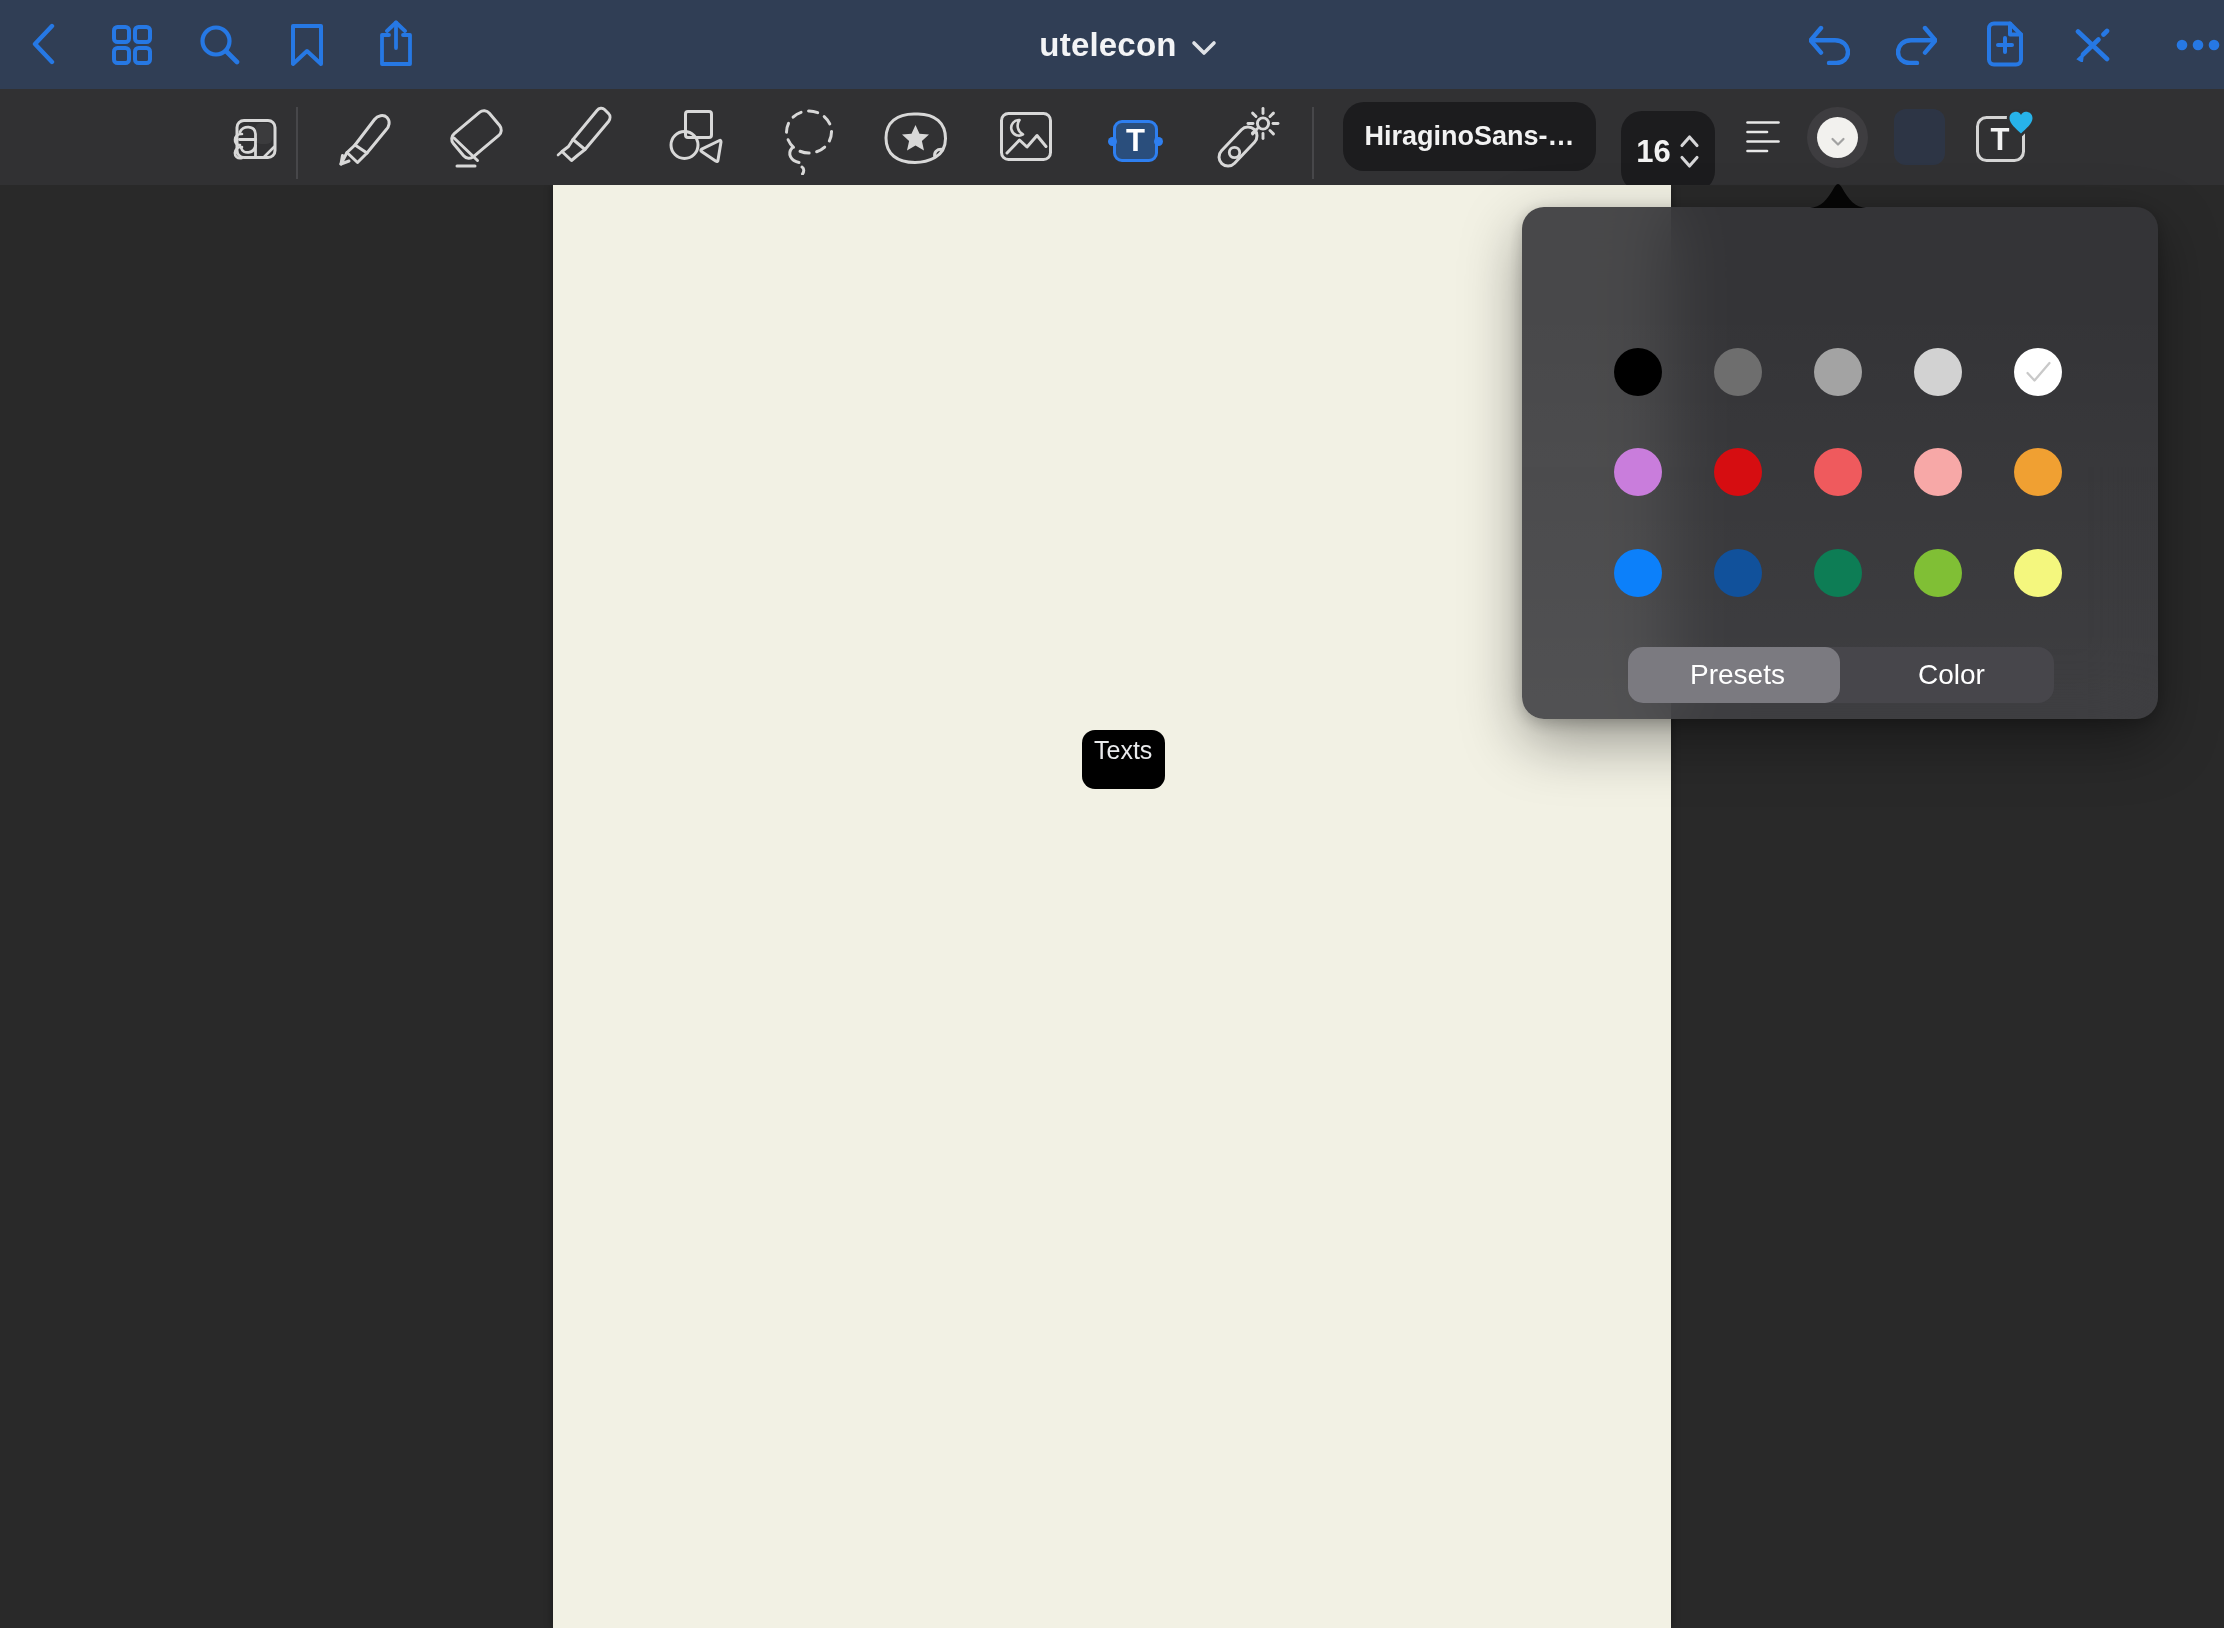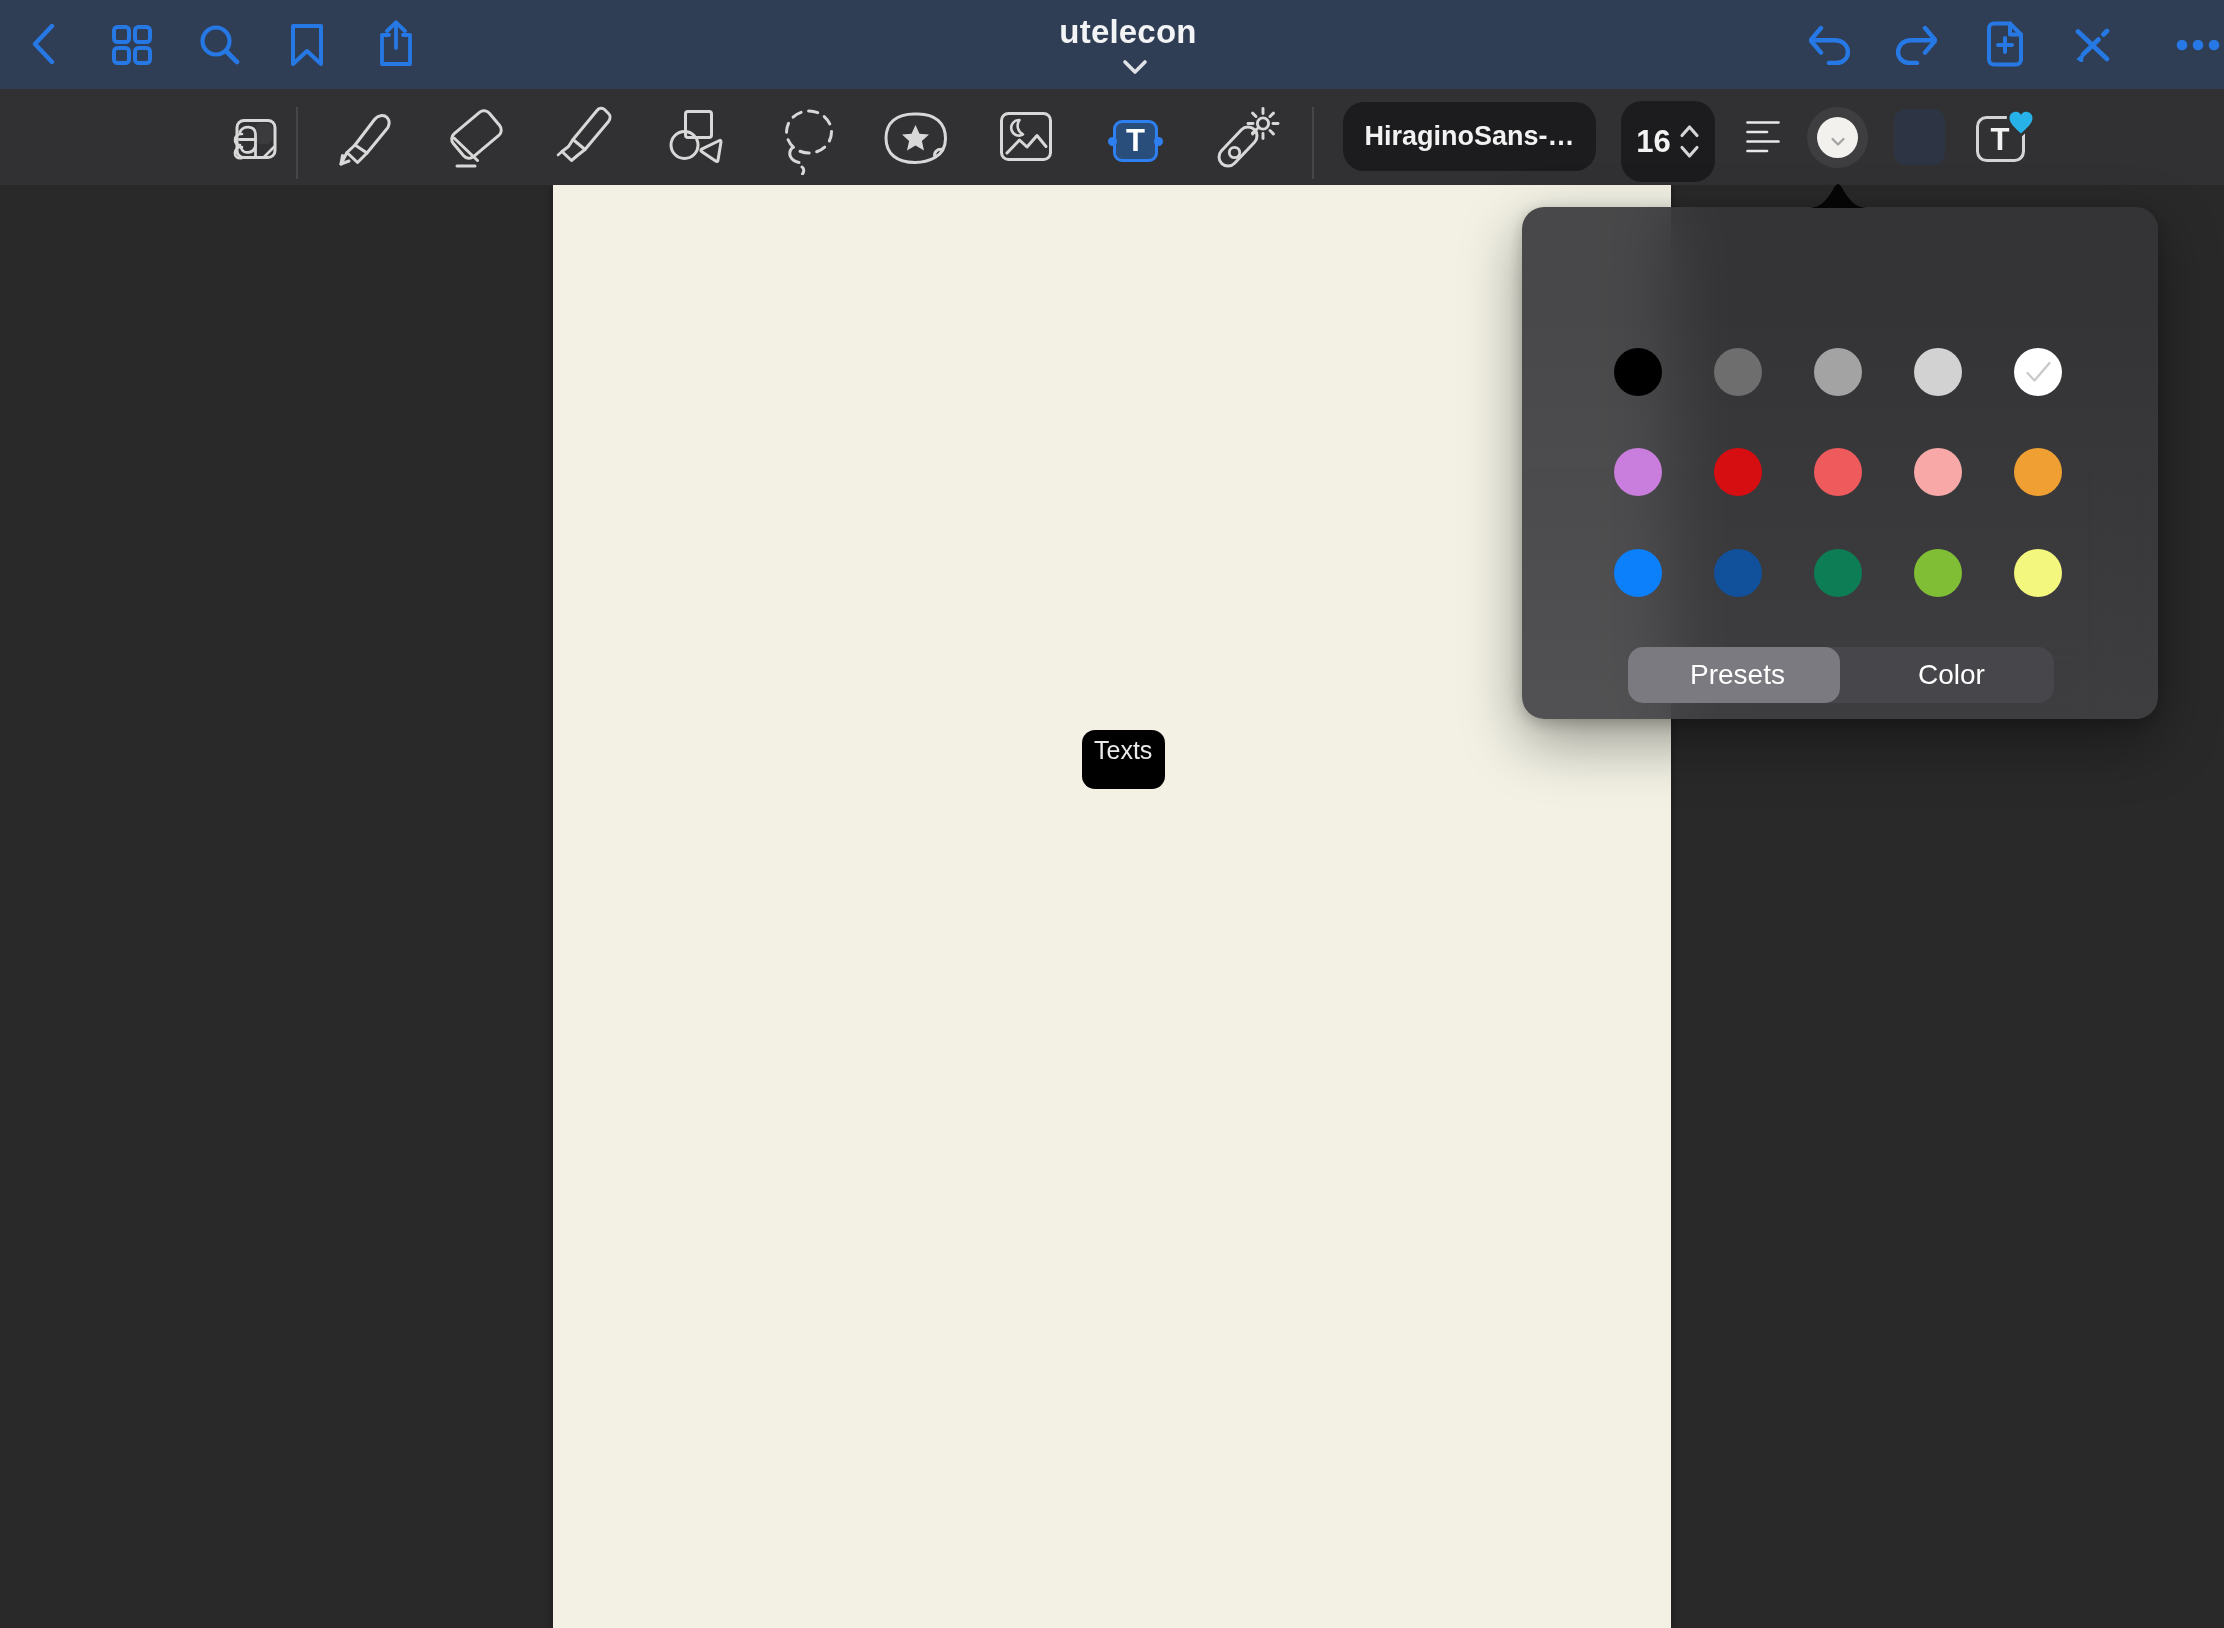--- a/index.html
+++ b/index.html
@@ -3,21 +3,21 @@
 <meta charset="utf-8">
 <style>
   html,body{margin:0;padding:0;}
   body{width:2224px;height:1628px;position:relative;overflow:hidden;
        background:#292929;font-family:"Liberation Sans",sans-serif;}
   .abs{position:absolute;}
   
   #navbar{left:0;top:0;width:2224px;height:89px;background:#303e55;}
   #title{position:absolute;left:0;top:0;width:2224px;height:89px;
          display:flex;align-items:center;justify-content:center;
-         color:#f3f4f6;font-size:33px;font-weight:700;letter-spacing:0.2px;padding-left:32px;box-sizing:border-box;flex-direction:column;}
+         color:#f3f4f6;font-size:33px;font-weight:700;letter-spacing:0.2px;padding-left:32px;box-sizing:border-box;}
   #titlechev{margin-left:14px;margin-top:7px;}
   
   #toolbar{left:0;top:89px;width:2224px;height:96px;background:#313133;}
   .tdiv{position:absolute;top:107px;width:2px;height:72px;background:#47474a;}
   .fontbox{position:absolute;background:#1c1c1e;border-radius:21px;
            color:#f2f2f2;display:flex;align-items:center;justify-content:center;}
   #tbtn{position:absolute;left:1113px;top:120px;width:45px;height:42px;
         background:#2a4e7c;border:3px solid #2e7ff0;border-radius:9px;box-sizing:border-box;
         color:#fff;font-size:31px;font-weight:700;display:flex;align-items:center;justify-content:center;}
   .handle{position:absolute;width:9px;height:9px;border-radius:50%;background:#2e7ff0;top:136.5px;}
@@ -202,21 +202,21 @@
           <line x1="56" y1="26.5" x2="59.4" y2="29.9"></line>
   <line x1="59.4" y1="9.1" x2="56" y2="12.5"></line>
           <line x1="42" y1="26.5" x2="38.6" y2="29.9"></line>
  </g>
       </g>
     </svg>
   </div>
   <div class="tdiv" style="left:296px;"></div>
   <div class="tdiv" style="left:1312px;"></div>
   <div class="fontbox" style="left:1343px;top:102px;width:253px;height:69px;font-size:27px;font-weight:600;">HiraginoSans-…</div>
-  <div class="fontbox" style="left:1621px;top:101px;width:94px;height:81px;">
+  <div class="fontbox" style="left:1621px;top:111px;width:94px;height:81px;">
      <span style="font-size:31px;font-weight:600;">16</span>
      <svg width="21" height="39" viewBox="0 0 21 39" style="margin-left:8px;">
        <path d="M3 13.5 L10.5 5 L18 13.5" fill="none" stroke="#d6d6d8" stroke-width="3.1" stroke-linecap="round" stroke-linejoin="round"></path>
        <path d="M3 25.5 L10.5 34 L18 25.5" fill="none" stroke="#d6d6d8" stroke-width="3.1" stroke-linecap="round" stroke-linejoin="round"></path>
      </svg>
   </div>
   <svg class="abs" style="left:1746px;top:120px;" width="34" height="34" viewBox="0 0 34 34">
     <g stroke="#e8e8e8" stroke-width="2.6" stroke-linecap="round">
       <line x1="1.5" y1="2.5" x2="32.5" y2="2.5"></line>
       <line x1="1.5" y1="12" x2="21" y2="12"></line>

